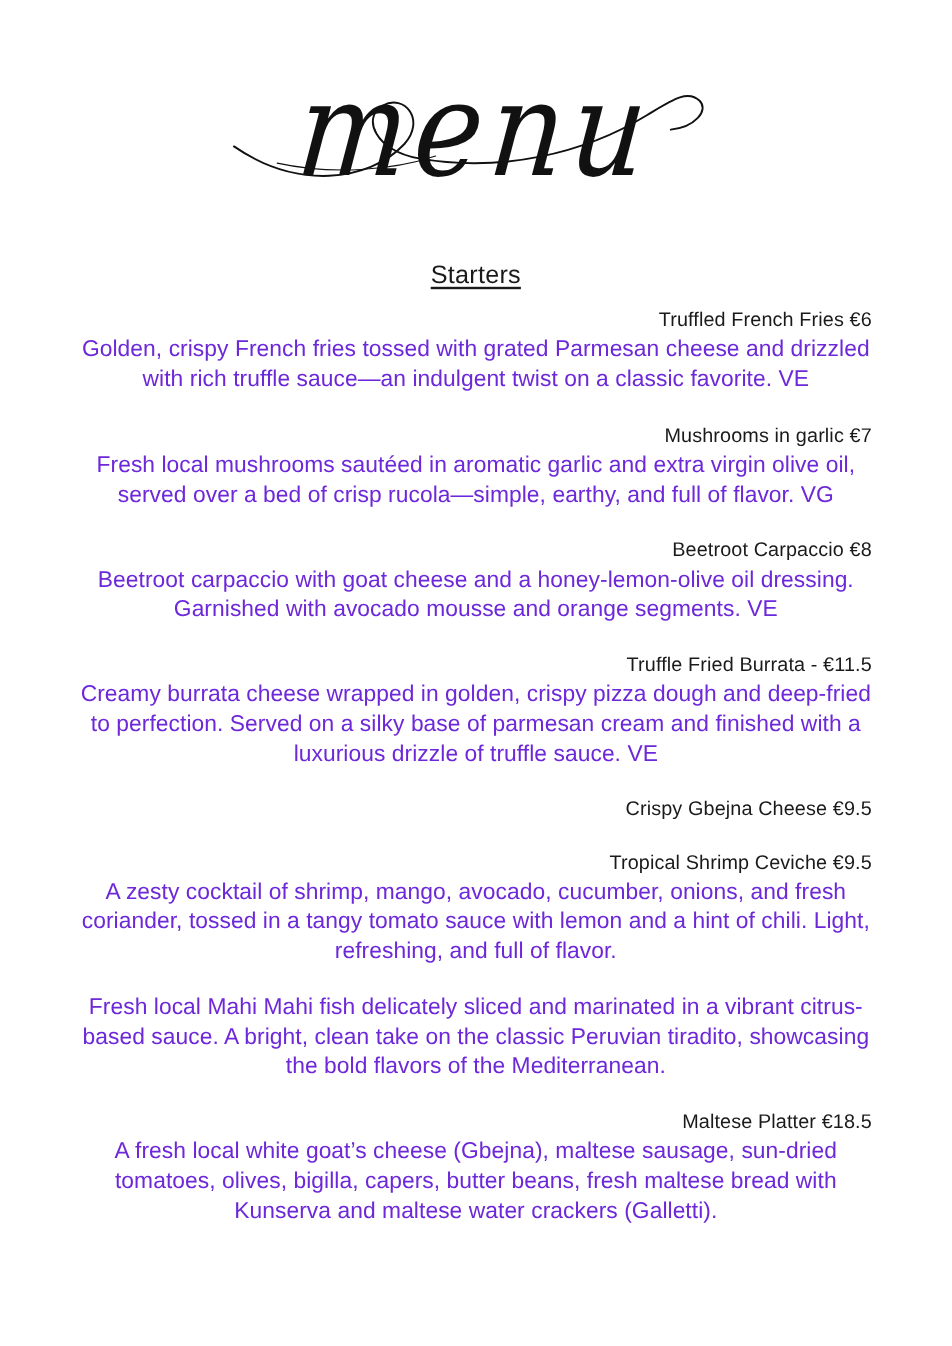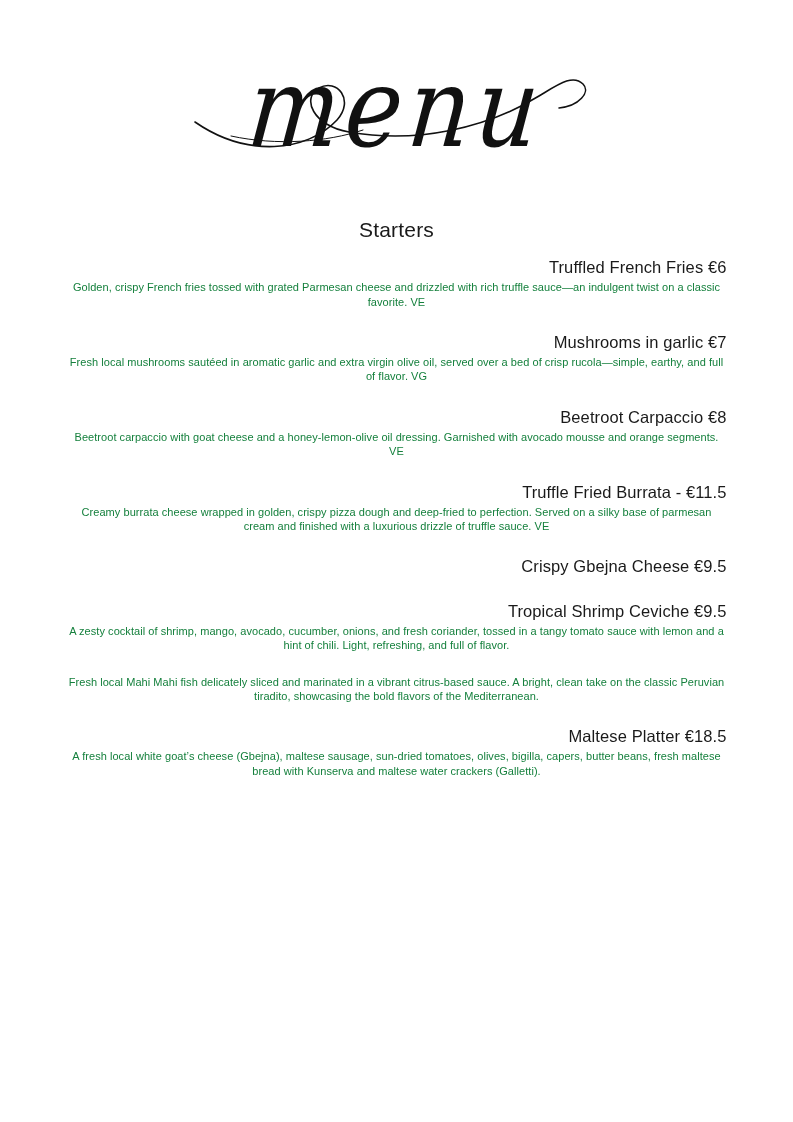--- a/index.html
+++ b/index.html
@@ -58,39 +58,40 @@
   
   .menu-body {
     width: 100%;
     max-width: 660px;
     margin: 0 auto;
     text-align: center;
   }
   .section-heading {
     font-size: 21px;
     font-weight: 400;
+    text-decoration: underline;
     text-underline-offset: 3px;
     margin: 30px 0 14px 0;
     letter-spacing: 0.2px;
   }
   .dish {
     margin-bottom: 22px;
   }
   .dish-name {
     font-size: 16.5px;
     line-height: 1.35;
     margin-bottom: 2px;
     letter-spacing: 0.1px;
     text-align: right;
   }
   .dish-desc {
-    font-size: 11px;
+    font-size: 19px;
     line-height: 1.3;
     letter-spacing: 0.05px;
-    color: #15803d;
+    color: #6d28d9;
   }
 </style>
 </head>
 <body>
 
 <div class="page">
 
   <div class="title-wrap">
     <svg class="swash" viewBox="0 0 420 120" xmlns="http://www.w3.org/2000/svg">
       <path d="M8 74 C 60 110, 120 104, 150 72 C 168 52, 150 30, 132 40 C 114 50, 126 78, 162 84 C 230 96, 300 80, 352 48 C 372 36, 386 26, 396 36 C 404 44, 392 58, 372 60" fill="none" stroke="#111" stroke-width="1.6" stroke-linecap="round"></path>

